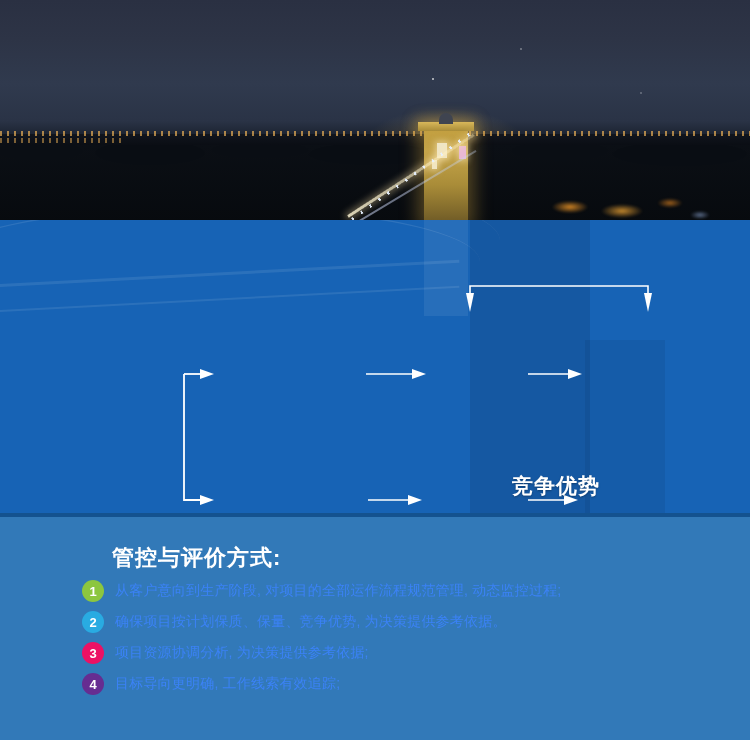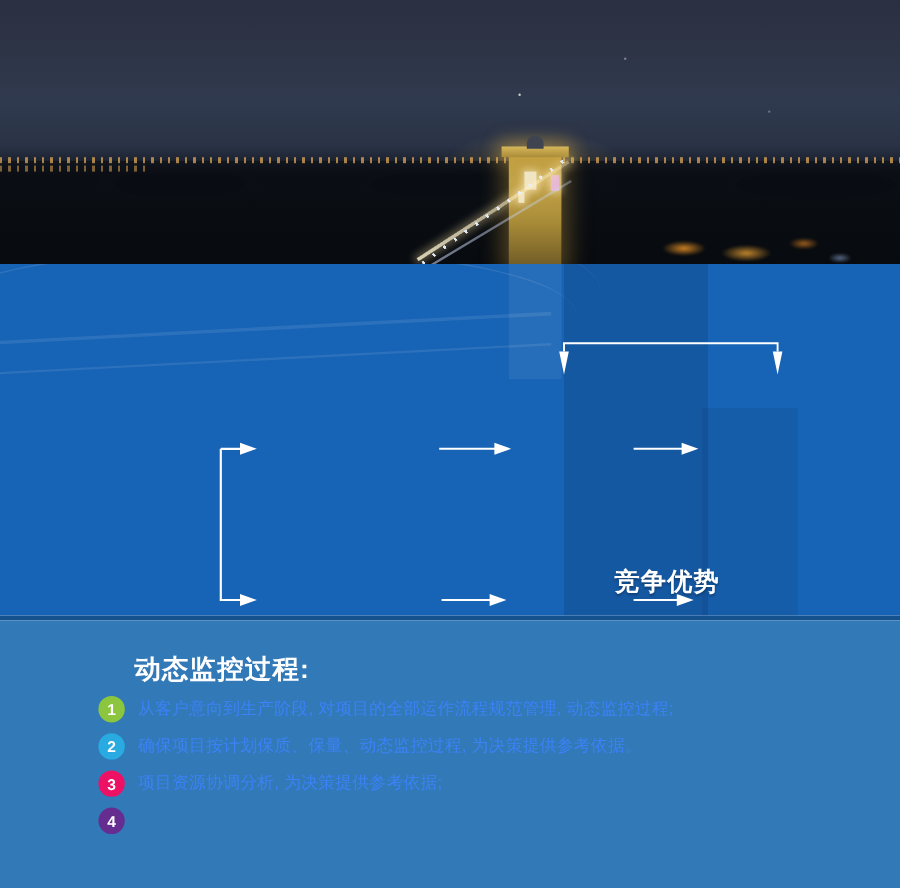--- a/index.html
+++ b/index.html
@@ -304,31 +304,32 @@
       <path d="M564,275 L578,280 L564,285 Z" fill="#ffffff"></path>
     </svg>
 
     <div class="dnode t-adv">竞争优势</div>
 
   </div>
 
   <div class="divider"></div>
   <div class="listpanel" style="background: rgb(50, 121, 184);"></div>
 
-  <div class="list-title">动态监控过程:</div>
+  <div class="list-title">管控与评价方式:</div>
 
   <div class="li li-1">
     <span class="badge" style="background: rgb(140, 198, 63);">1</span>
     <span class="li-text">从客户意向到生产阶段, 对项目的全部运作流程规范管理, 动态监控过程;</span>
   </div>
   <div class="li li-2">
     <span class="badge" style="background: rgb(41, 171, 226);">2</span>
-    <span class="li-text">确保项目按计划保质、保量、动态监控过程, 为决策提供参考依据。</span>
+    <span class="li-text">确保项目按计划保质、保量、竞争优势, 为决策提供参考依据。</span>
   </div>
   <div class="li li-3">
     <span class="badge" style="background: rgb(236, 17, 100);">3</span>
     <span class="li-text">项目资源协调分析, 为决策提供参考依据;</span>
   </div>
   <div class="li li-4">
     <span class="badge" style="background: rgb(102, 45, 145);">4</span>
+    <span class="li-text">目标导向更明确, 工作线索有效追踪;</span>
   </div>
 
 </div>
 
 </body></html>

